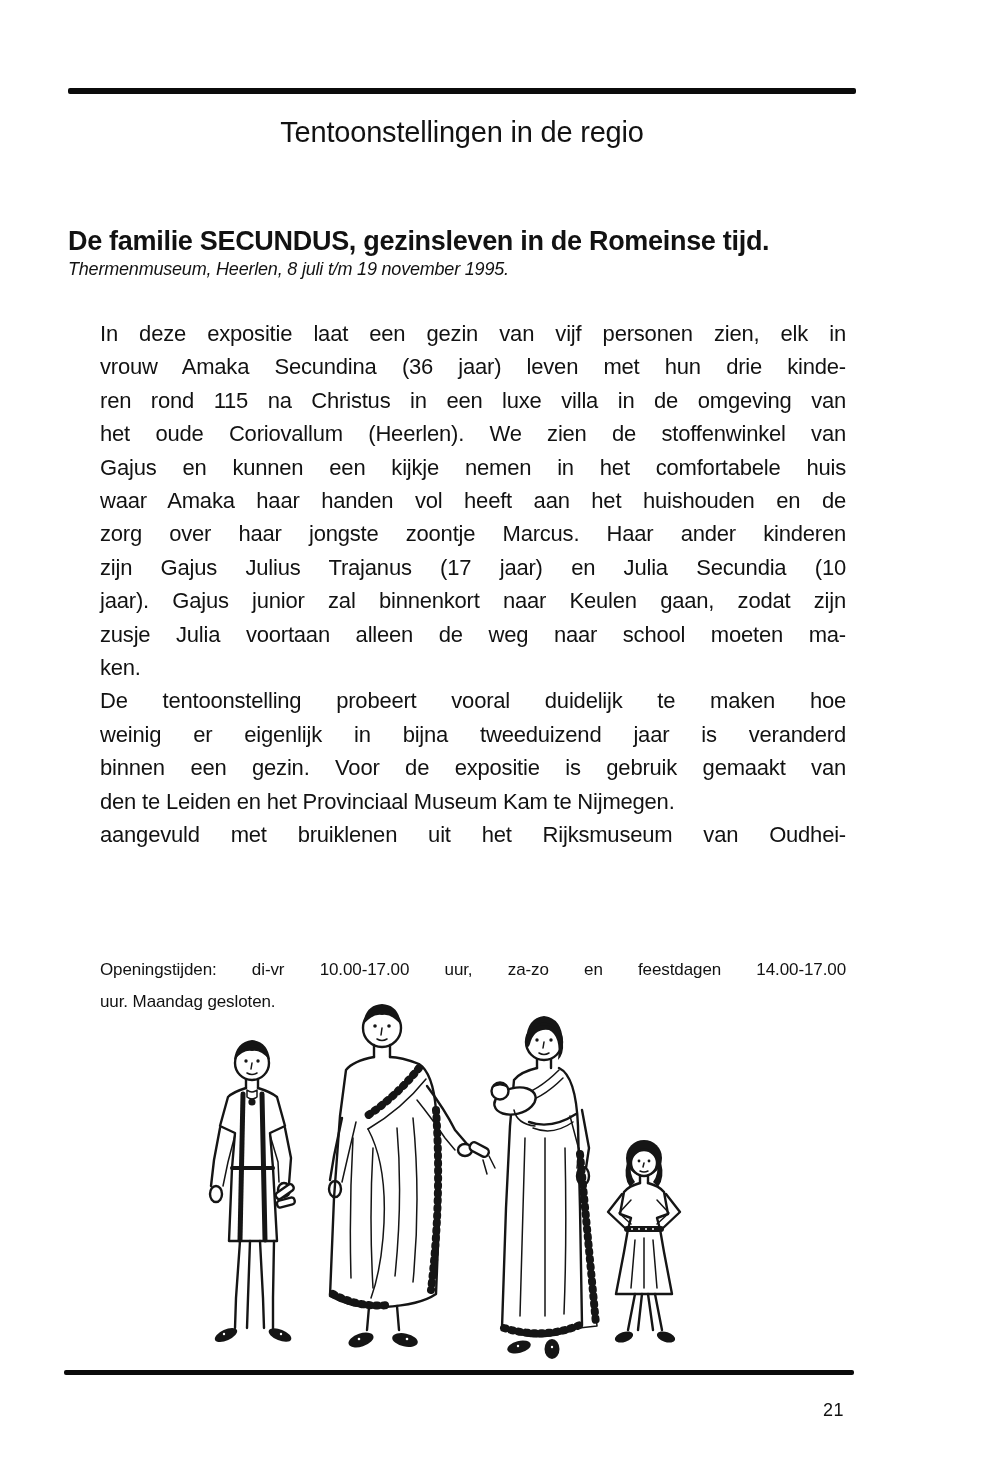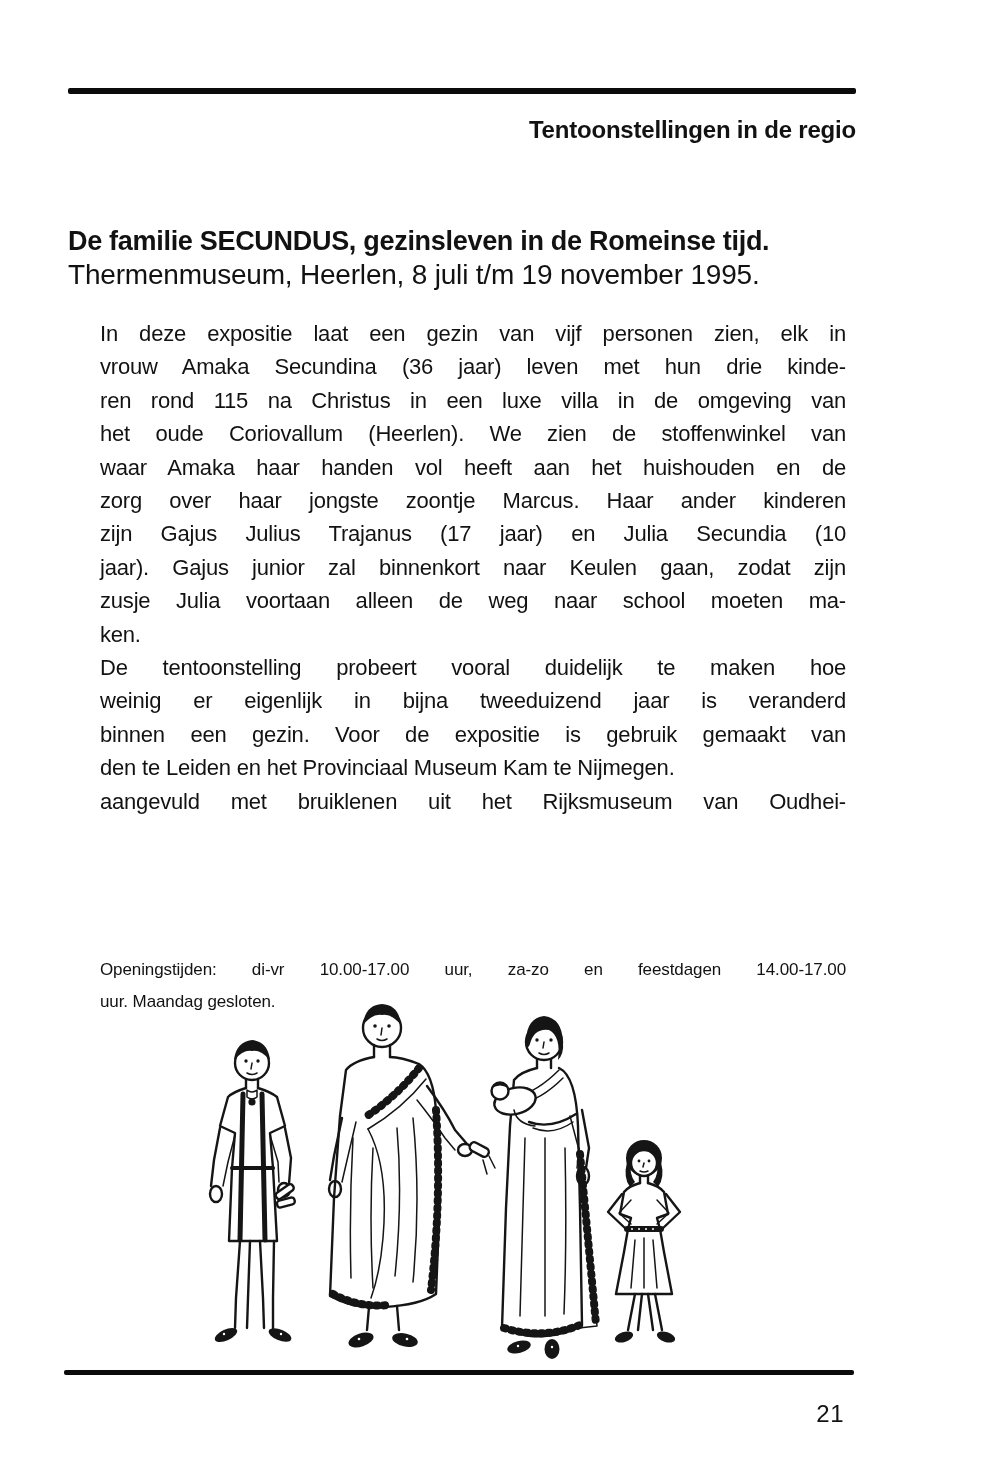--- a/index.html
+++ b/index.html
@@ -4,45 +4,45 @@
 <style>
   html,body{margin:0;padding:0;background:#ffffff;}
   .page{
     position:relative;width:1000px;height:1460px;background:#ffffff;
     font-family:"Liberation Sans",sans-serif;color:#121212;overflow:hidden;
   }
   .rule{position:absolute;background:#0b0b0b;border-radius:2px;}
   .rule-top{left:68px;top:88px;width:788px;height:6px;}
   .rule-bottom{left:64px;top:1370px;width:790px;height:5px;}
   .title{
-    position:absolute;left:68px;top:116px;width:788px;text-align:right;
-    font-size:24px;font-weight:bold;letter-spacing:-0.2px;
+    position:absolute;left:68px;top:116px;width:788px;text-align:center;
+    font-size:29px;font-weight:normal;letter-spacing:-0.2px;
   }
   .lead-bold{
     position:absolute;left:68px;top:226px;width:788px;
     font-size:27px;font-weight:bold;letter-spacing:-0.3px;
   }
   .lead-italic{
     position:absolute;left:68px;top:259px;width:788px;
-    font-size:28px;letter-spacing:-0.2px;
+    font-size:18px;font-style:italic;letter-spacing:-0.2px;
   }
   .body-text{
     position:absolute;left:68px;top:317px;width:778px;
     font-size:22px;line-height:33.4px;letter-spacing:-0.2px;
   }
   .bline{text-align:justify;text-align-last:justify;white-space:normal;margin-left:32px;}
   .bline.endline{text-align-last:left;}
   .opening{
     position:absolute;left:68px;top:954px;width:778px;
     font-size:17px;line-height:32px;letter-spacing:-0.1px;
   }
   .figure-wrap{position:absolute;left:183px;top:998px;width:560px;height:368px;}
   .page-number{
     position:absolute;left:68px;top:1400px;width:776px;text-align:right;
-    font-size:24px;letter-spacing:0.5px;
+    font-size:18px;letter-spacing:0.5px;
   }
   svg .ln{fill:none;stroke:#151515;stroke-width:2.4;stroke-linecap:round;stroke-linejoin:round;}
   svg .thin{fill:none;stroke:#151515;stroke-width:1.5;stroke-linecap:round;stroke-linejoin:round;}
   svg .fillink{fill:#151515;stroke:none;}
   svg .stripe{fill:none;stroke:#151515;stroke-width:5;stroke-linecap:round;}
   svg .bead{fill:none;stroke:#151515;stroke-width:8;stroke-dasharray:1.5 6;stroke-linecap:round;}
   svg .whitefill{fill:#ffffff;stroke:#151515;stroke-width:2.4;stroke-linejoin:round;}
 </style>
 </head>
 <body>
@@ -54,20 +54,21 @@
   <div class="title">Tentoonstellingen in de regio</div>
 
   <div class="lead-bold">De familie SECUNDUS, gezinsleven in de Romeinse tijd.</div>
   <div class="lead-italic">Thermenmuseum, Heerlen, 8 juli t/m 19 november 1995.</div>
 
   <div class="body-text">
     <div class="bline">In deze expositie laat een gezin van vijf personen zien, elk in</div>
     <div class="bline">vrouw Amaka Secundina (36 jaar) leven met hun drie kinde-</div>
     <div class="bline">ren rond 115 na Christus in een luxe villa in de omgeving van</div>
     <div class="bline">het oude Coriovallum (Heerlen). We zien de stoffenwinkel van</div>
+    <div class="bline">Gajus en kunnen een kijkje nemen in het comfortabele huis</div>
     <div class="bline">waar Amaka haar handen vol heeft aan het huishouden en de</div>
     <div class="bline">zorg over haar jongste zoontje Marcus. Haar ander kinderen</div>
     <div class="bline">zijn Gajus Julius Trajanus (17 jaar) en Julia Secundia (10</div>
     <div class="bline">jaar). Gajus junior zal binnenkort naar Keulen gaan, zodat zijn</div>
     <div class="bline">zusje Julia voortaan alleen de weg naar school moeten ma-</div>
     <div class="bline endline">ken.</div>
     <div class="bline">De tentoonstelling probeert vooral duidelijk te maken hoe</div>
     <div class="bline">weinig er eigenlijk in bijna tweeduizend jaar is veranderd</div>
     <div class="bline">binnen een gezin. Voor de expositie is gebruik gemaakt van</div>
     <div class="bline endline">den te Leiden en het Provinciaal Museum Kam te Nijmegen.</div>

